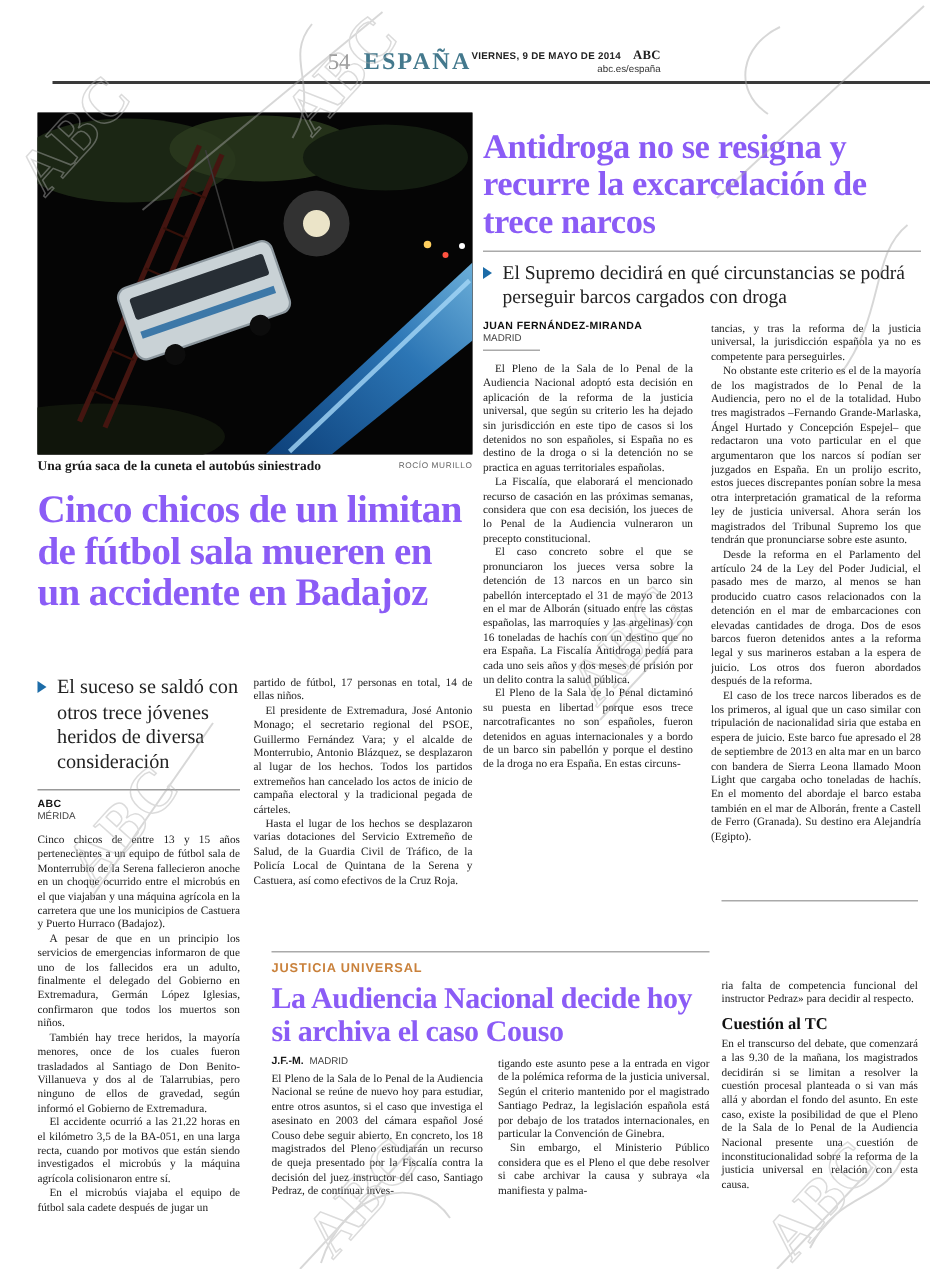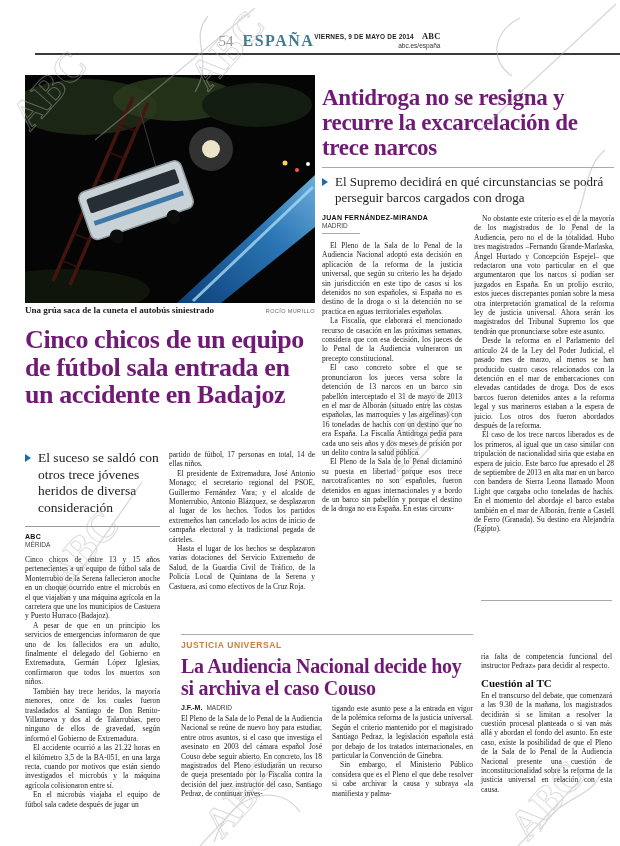--- a/index.html
+++ b/index.html
@@ -20,21 +20,21 @@
 
   
   .photo{position:absolute;left:25px;top:75px;width:290px;height:228px;background:#050505}
   .photo svg{display:block}
   .caprow{position:absolute;left:25px;top:305px;width:290px;display:flex;align-items:center}
   .caption{font-size:9px;font-weight:bold;flex:1}
   .credit{font-size:5.5px;font-family:"Liberation Sans",sans-serif;color:#666;
           letter-spacing:.4px;margin-top:1px;white-space:nowrap}
 
   
-  h1,h2,h3{margin:0;color:#701a75}
+  h1,h2,h3{margin:0;color:#8b5cf6}
   .hl-acc{position:absolute;left:25px;top:326px;width:294px;
           font-size:26px;line-height:27.5px;letter-spacing:-.4px;font-weight:bold}
   .hl-drug{font-size:23px;line-height:25px;letter-spacing:-.3px;font-weight:bold}
   .hl-couso{font-size:20px;line-height:22px;letter-spacing:-.3px;font-weight:bold;margin-bottom:5px}
 
   
   .subhead{position:relative;padding-left:13px;font-size:13px;line-height:16px;color:#222}
   .arr{position:absolute;left:0;top:4px;width:0;height:0;
        border-left:6px solid #1c6ca8;border-top:4px solid transparent;border-bottom:4px solid transparent}
 
@@ -142,21 +142,21 @@
       <circle cx="272" cy="95" r="2" fill="#ff5340"></circle>
       <circle cx="283" cy="89" r="2" fill="#ffffff"></circle>
     </svg>
   </figure>
 
   <div class="caprow">
     <figcaption class="caption">Una grúa saca de la cuneta el autobús siniestrado</figcaption>
     <span class="credit">ROCÍO MURILLO</span>
   </div>
 
-  <h1 class="hl-acc">Cinco chicos de un equipo de fútbol sala entrada en un accidente en Badajoz</h1>
+  <h1 class="hl-acc">Cinco chicos de un limitan de fútbol sala mueren en un accidente en Badajoz</h1>
 
   <div class="acc-c1 body">
     <div class="subhead">
       <span class="arr"></span>
       <span>El suceso se saldó con otros trece jóvenes heridos de diversa consideración</span>
     </div>
     <div class="rule"></div>
     <div class="byline">
       <div class="by-name">ABC</div>
       <div class="by-place">MÉRIDA</div>
@@ -187,20 +187,21 @@
           <div class="by-name">JUAN FERNÁNDEZ-MIRANDA</div>
           <div class="by-place">MADRID</div>
           <div class="shortrule"></div>
         </div>
         <p class="ind">El Pleno de la Sala de lo Penal de la Audiencia Nacional adoptó esta decisión en aplicación de la reforma de la justicia universal, que según su criterio les ha dejado sin jurisdicción en este tipo de casos si los detenidos no son españoles, si España no es destino de la droga o si la detención no se practica en aguas territoriales españolas.</p>
         <p class="ind">La Fiscalía, que elaborará el mencionado recurso de casación en las próximas semanas, considera que con esa decisión, los jueces de lo Penal de la Audiencia vulneraron un precepto constitucional.</p>
         <p class="ind">El caso concreto sobre el que se pronunciaron los jueces versa sobre la detención de 13 narcos en un barco sin pabellón interceptado el 31 de mayo de 2013 en el mar de Alborán (situado entre las costas españolas, las marroquíes y las argelinas) con 16 toneladas de hachís con un destino que no era España. La Fiscalía Antidroga pedía para cada uno seis años y dos meses de prisión por un delito contra la salud pública.</p>
         <p class="ind">El Pleno de la Sala de lo Penal dictaminó su puesta en libertad porque esos trece narcotraficantes no son españoles, fueron detenidos en aguas internacionales y a bordo de un barco sin pabellón y porque el destino de la droga no era España. En estas circuns-</p>
       </div>
       <div class="col c2 body">
+        <p>tancias, y tras la reforma de la justicia universal, la jurisdicción española ya no es competente para perseguirles.</p>
         <p class="ind">No obstante este criterio es el de la mayoría de los magistrados de lo Penal de la Audiencia, pero no el de la totalidad. Hubo tres magistrados –Fernando Grande-Marlaska, Ángel Hurtado y Concepción Espejel– que redactaron una voto particular en el que argumentaron que los narcos sí podían ser juzgados en España. En un prolijo escrito, estos jueces discrepantes ponían sobre la mesa otra interpretación gramatical de la reforma ley de justicia universal. Ahora serán los magistrados del Tribunal Supremo los que tendrán que pronunciarse sobre este asunto.</p>
         <p class="ind">Desde la reforma en el Parlamento del artículo 24 de la Ley del Poder Judicial, el pasado mes de marzo, al menos se han producido cuatro casos relacionados con la detención en el mar de embarcaciones con elevadas cantidades de droga. Dos de esos barcos fueron detenidos antes a la reforma legal y sus marineros estaban a la espera de juicio. Los otros dos fueron abordados después de la reforma.</p>
         <p class="ind">El caso de los trece narcos liberados es de los primeros, al igual que un caso similar con tripulación de nacionalidad siria que estaba en espera de juicio. Este barco fue apresado el 28 de septiembre de 2013 en alta mar en un barco con bandera de Sierra Leona llamado Moon Light que cargaba ocho toneladas de hachís. En el momento del abordaje el barco estaba también en el mar de Alborán, frente a Castell de Ferro (Granada). Su destino era Alejandría (Egipto).</p>
       </div>
     </div>
   </section>
 
   <div class="rule-col3"></div>
 
   <section class="couso">

